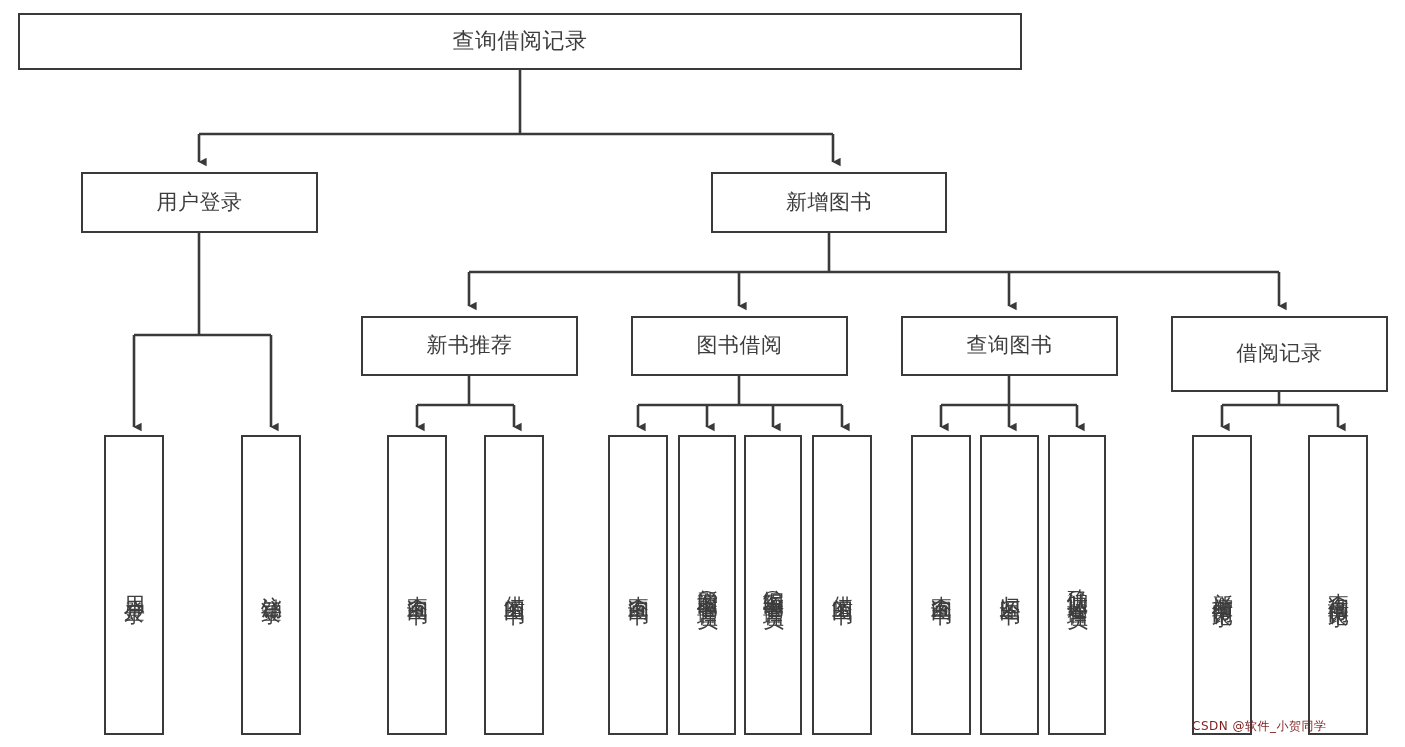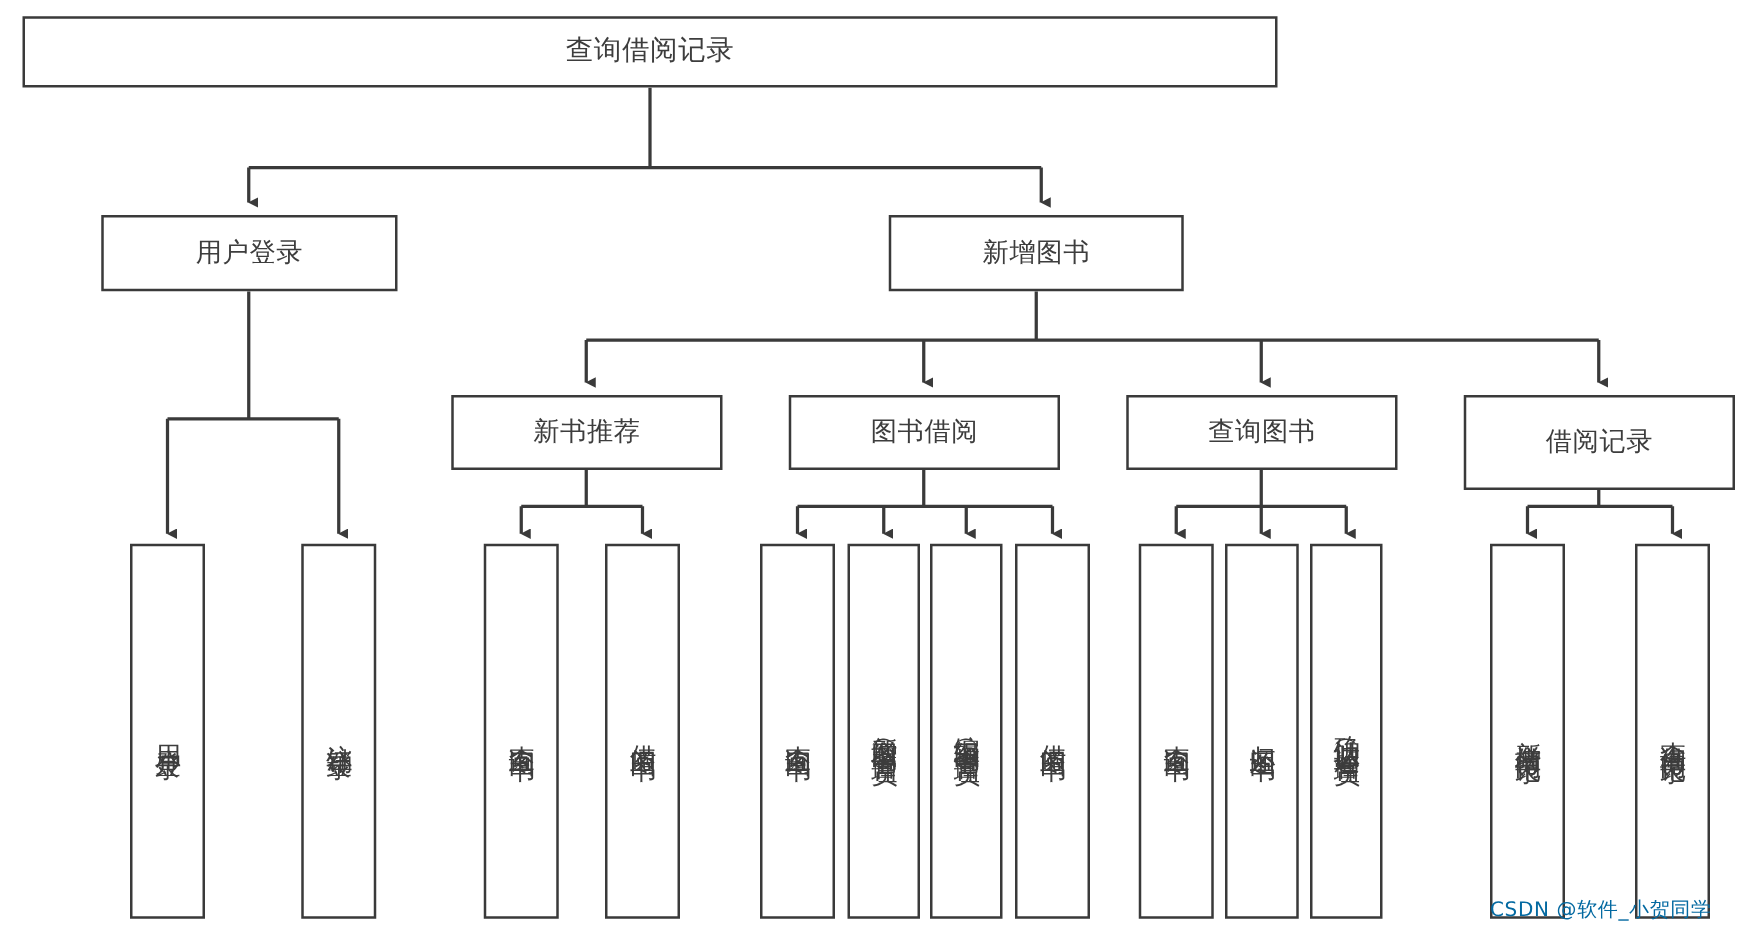--- a/index.html
+++ b/index.html
@@ -57,22 +57,22 @@
   .node.vert .label {
     writing-mode: vertical-rl;
     text-orientation: upright;
     font-size: 21px;
     letter-spacing: 3px;
     line-height: 1;
     white-space: nowrap;
   }
   .watermark {
     position: absolute;
-    color: #0369a1;
-    font-size: 16px;
+    color: #7f1d1d;
+    font-size: 12px;
     letter-spacing: 0.5px;
     white-space: nowrap;
     user-select: none;
   }
 </style>
 </head>
 <body>
 
 <div id="canvas">
 

